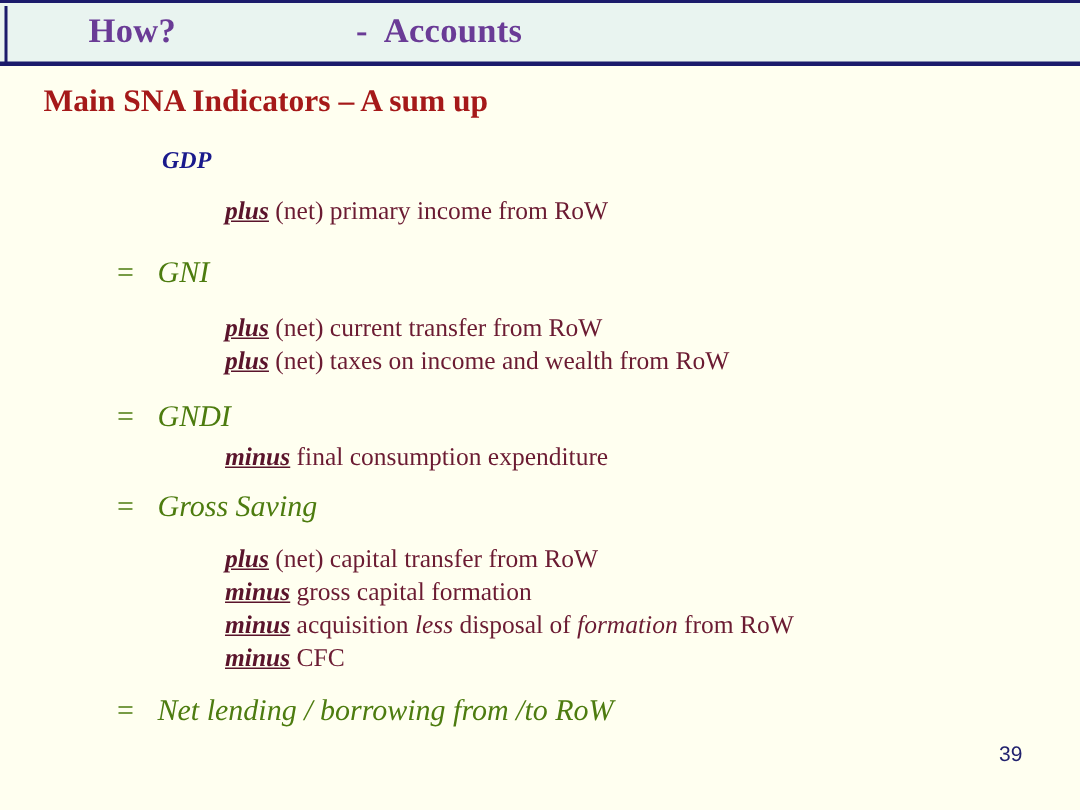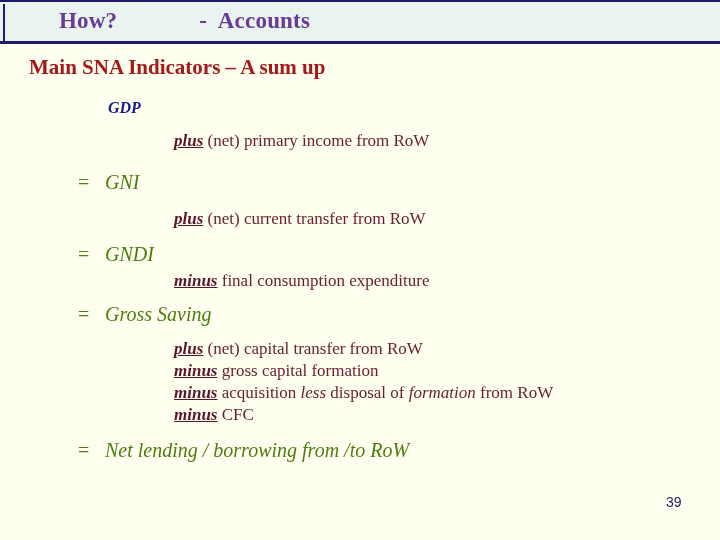--- a/index.html
+++ b/index.html
@@ -54,21 +54,21 @@
     align-items: center;
   }
   .header-title {
     font-size: 23px;
     font-weight: bold;
     color: #6A3B96;
     letter-spacing: 0.2px;
     white-space: pre;
   }
   .header-title.first { margin-left: 59px; }
-  .header-title.second { margin-left: 82px; }
+  .header-title.second { margin-left: 120px; }
 
   
   .section-heading {
     position: absolute;
     left: 29px;
     top: 55px;
     font-size: 21px;
     font-weight: bold;
     color: #A51919;
     white-space: pre;
@@ -107,21 +107,20 @@
     font-weight: bold;
     font-style: italic;
     padding-left: 108px;
   }
 
   
   .eq-operand {
     font-size: 17px;
     color: #6B1B32;
     padding-left: 150px;
-    margin-left: 24px;
   }
   .eq-operand .op {
     font-style: italic;
     font-weight: bold;
     text-decoration: underline;
     text-underline-offset: 1px;
     color: #5A142B;
   }
   .eq-operand .ital {
     font-style: italic;
@@ -179,20 +178,23 @@
     <div class="eq-row eq-total line-h-26">
       <span class="eq-sign">=</span><span>GNI</span>
     </div>
 
     <div class="sp-12"></div>
 
     <div class="eq-row eq-operand line-h-22">
       <span class="op">plus</span><span> (net) current transfer from RoW</span>
     </div>
 
+    <div class="eq-row eq-operand line-h-24">
+      <span class="op">plus</span><span> (net) taxes on income and wealth from RoW</span>
+    </div>
 
     <div class="sp-12"></div>
 
     <div class="eq-row eq-total line-h-26">
       <span class="eq-sign">=</span><span>GNDI</span>
     </div>
 
     <div class="sp-2"></div>
 
     <div class="eq-row eq-operand line-h-24">

